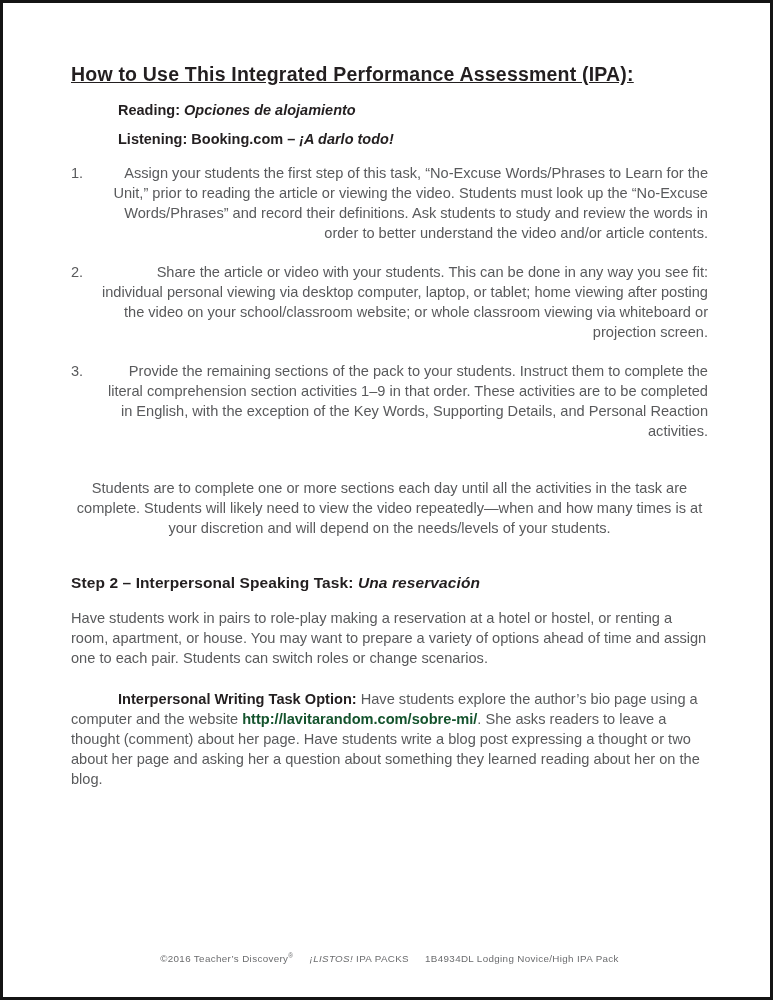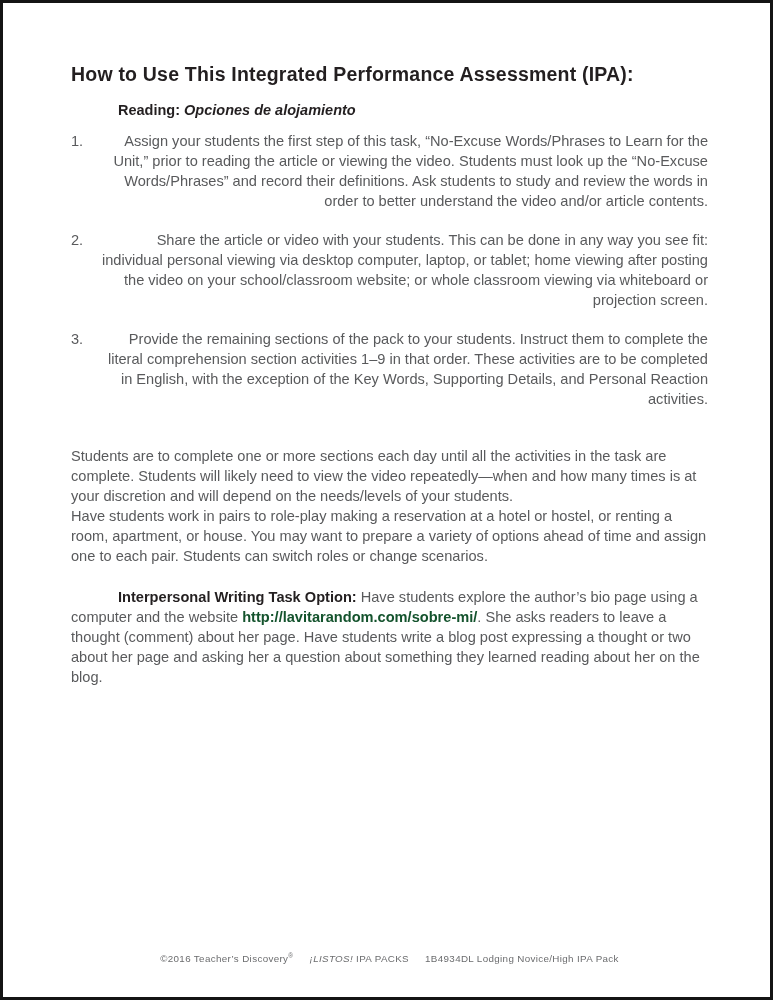--- a/index.html
+++ b/index.html
@@ -18,20 +18,21 @@
     flex-direction: column;
     font-family: "Liberation Sans", sans-serif;
     overflow: hidden;
   }
   .title {
     font-size: 19.5px;
     font-weight: 700;
     color: #231f20;
     margin: 0 0 16px 0;
     letter-spacing: 0.2px;
+    text-decoration: underline;
   }
   .step-heading {
     font-size: 15.5px;
     font-weight: 700;
     color: #231f20;
     margin: 0 0 15px 0;
     letter-spacing: 0.1px;
   }
   .step-heading .ital { font-style: italic; }
   .sub-line {
@@ -53,21 +54,21 @@
     margin-bottom: 19px;
   }
   .num-item .num {
     flex: none;
     width: 25px;
     color: #595a5c;
   }
   .num-item .num-text { flex: 1; text-align: right; }
   .para { margin: 0; }
   .para-1 { margin-top: 1px; }
-  .para-2 { margin-top: 18px; }
+  .para-2 { margin-top: 18px; text-align: center; }
   .step2-heading { margin-top: 36px; margin-bottom: 16px; }
   .step2-para { margin-top: 0; }
   .writing-para {
     margin-top: 21px;
     text-indent: 47px;
   }
   .writing-lead {
     font-weight: 700;
     color: #231f20;
     text-align: right;
@@ -96,39 +97,41 @@
 </head>
 <body>
 
 <div class="page">
 
   <h1 class="title">How to Use This Integrated Performance Assessment (IPA):</h1>
 
 
   <p class="sub-line"><span>Reading: </span><span class="ital">Opciones de alojamiento</span></p>
 
+  <p class="sub-line last"><span>Listening: Booking.com – </span><span class="ital">¡A darlo todo!</span></p>
 
   <div class="num-list body-text">
     <div class="num-item">
       <span class="num">1.</span>
       <span class="num-text">Assign your students the first step of this task, “No-Excuse Words/Phrases to Learn for the Unit,” prior to reading the article or viewing the video. Students must look up the “No-Excuse Words/Phrases” and record their definitions. Ask students to study and review the words in order to better understand the video and/or article contents.</span>
     </div>
     <div class="num-item">
       <span class="num">2.</span>
       <span class="num-text">Share the article or video with your students. This can be done in any way you see fit: individual personal viewing via desktop computer, laptop, or tablet; home viewing after posting the video on your school/classroom website; or whole classroom viewing via whiteboard or projection screen.</span>
     </div>
     <div class="num-item">
       <span class="num">3.</span>
       <span class="num-text">Provide the remaining sections of the pack to your students. Instruct them to complete the literal comprehension section activities 1–9 in that order. These activities are to be completed in English, with the exception of the Key Words, Supporting Details, and Personal Reaction activities.</span>
     </div>
   </div>
 
 
   <p class="para para-2 body-text">Students are to complete one or more sections each day until all the activities in the task are complete. Students will likely need to view the video repeatedly—when and how many times is at your discretion and will depend on the needs/levels of your students.</p>
 
+  <h2 class="step-heading step2-heading"><span>Step 2 – Interpersonal Speaking Task: </span><span class="ital">Una reservación</span></h2>
 
   <p class="para step2-para body-text">Have students work in pairs to role-play making a reservation at a hotel or hostel, or renting a room, apartment, or house. You may want to prepare a variety of options ahead of time and assign one to each pair. Students can switch roles or change scenarios.</p>
 
   <p class="para writing-para body-text"><span class="writing-lead">Interpersonal Writing Task Option:</span><span> Have students explore the author’s bio page using a computer and the website </span><a class="doc-link">http://lavitarandom.com/sobre-mi/</a><span>. She asks readers to leave a thought (comment) about her page. Have students write a blog post expressing a thought or two about her page and asking her a question about something they learned reading about her on the blog.</span></p>
 
   <div class="footer">
     <span class="fseg"><span>©2016 Teacher’s Discovery</span><span class="reg">®</span></span>
     <span class="fseg gap"><span class="ital">¡LISTOS!</span><span> IPA PACKS</span></span>
     <span class="fseg gap">1B4934DL Lodging Novice/High IPA Pack</span>
   </div>

